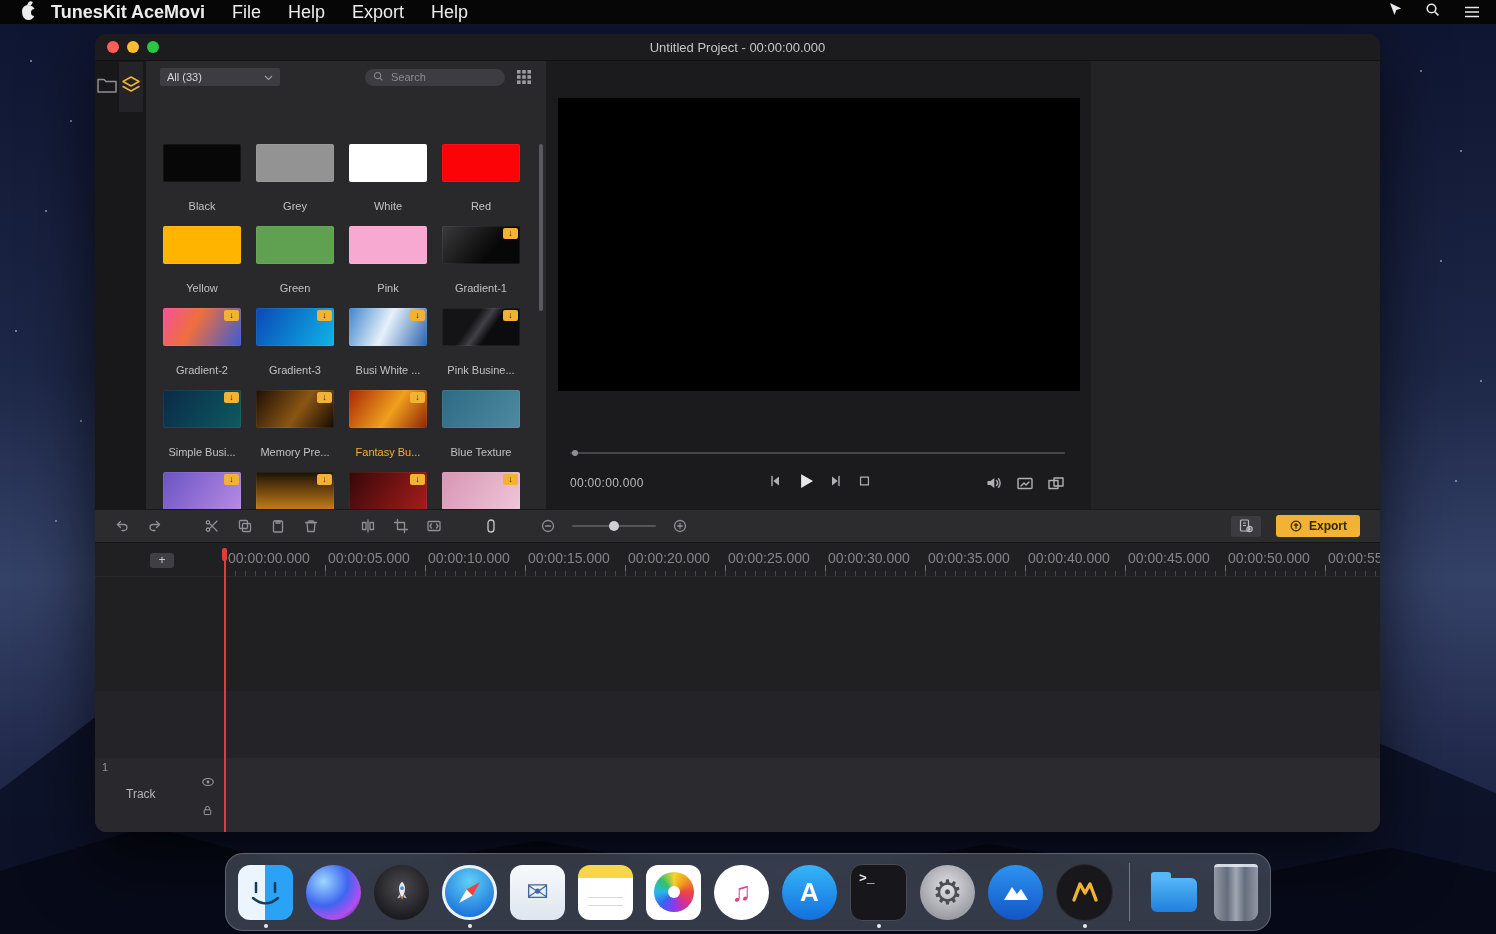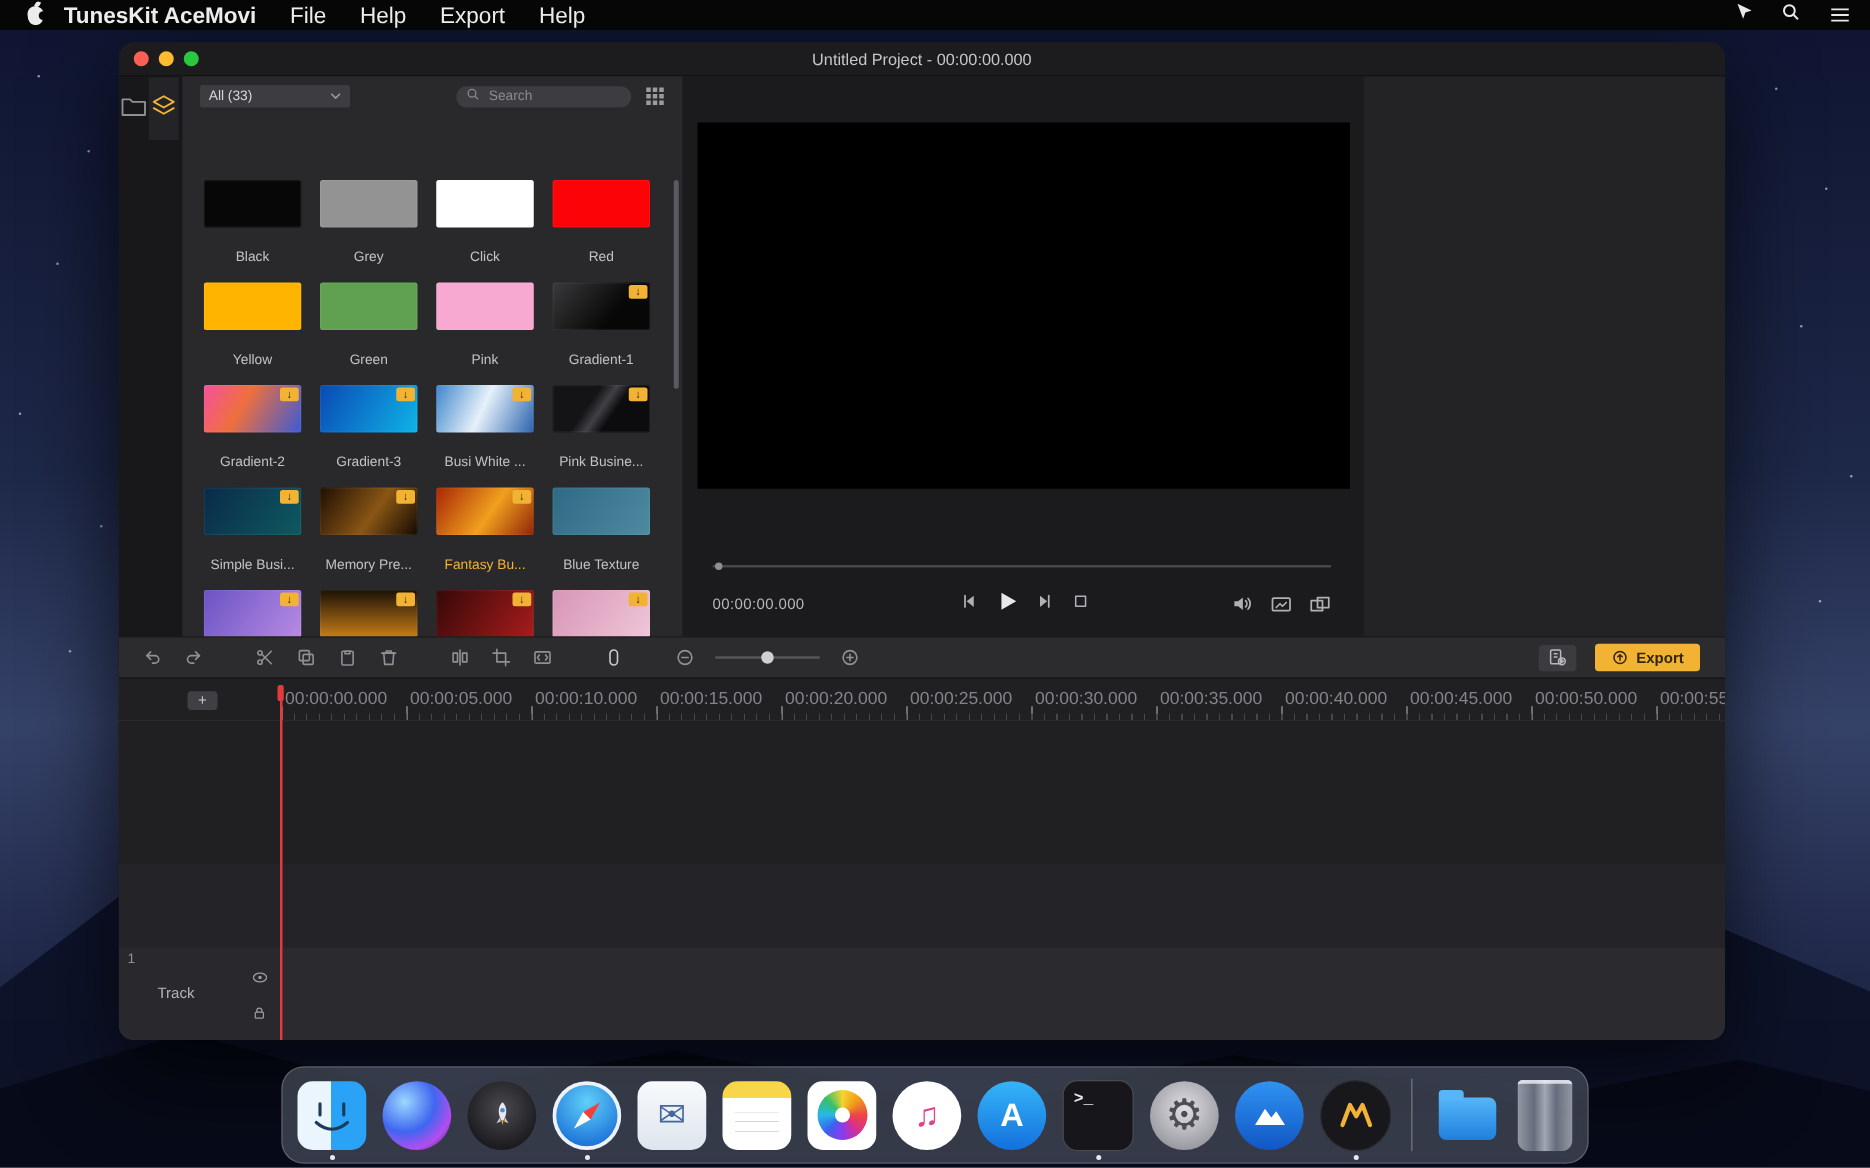--- a/index.html
+++ b/index.html
@@ -278,21 +278,21 @@
         <div class="cell">
             <div class="thumb" style="background:#070707"></div>
             <div class="cap">Black</div>
           </div>
         <div class="cell">
             <div class="thumb" style="background:#939393"></div>
             <div class="cap">Grey</div>
           </div>
         <div class="cell">
             <div class="thumb" style="background:#ffffff"></div>
-            <div class="cap">Click</div>
+            <div class="cap">White</div>
           </div>
         <div class="cell">
             <div class="thumb" style="background:#fb0307"></div>
             <div class="cap">Red</div>
           </div>
         <div class="cell">
             <div class="thumb" style="background:#ffb400"></div>
             <div class="cap">Yellow</div>
           </div>
         <div class="cell">

